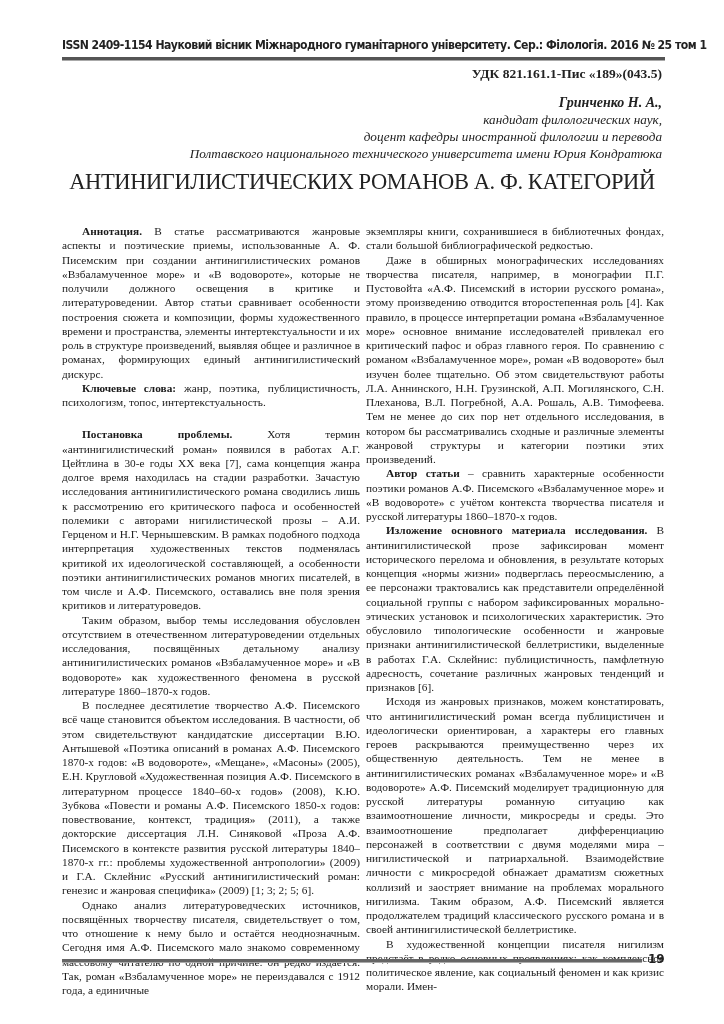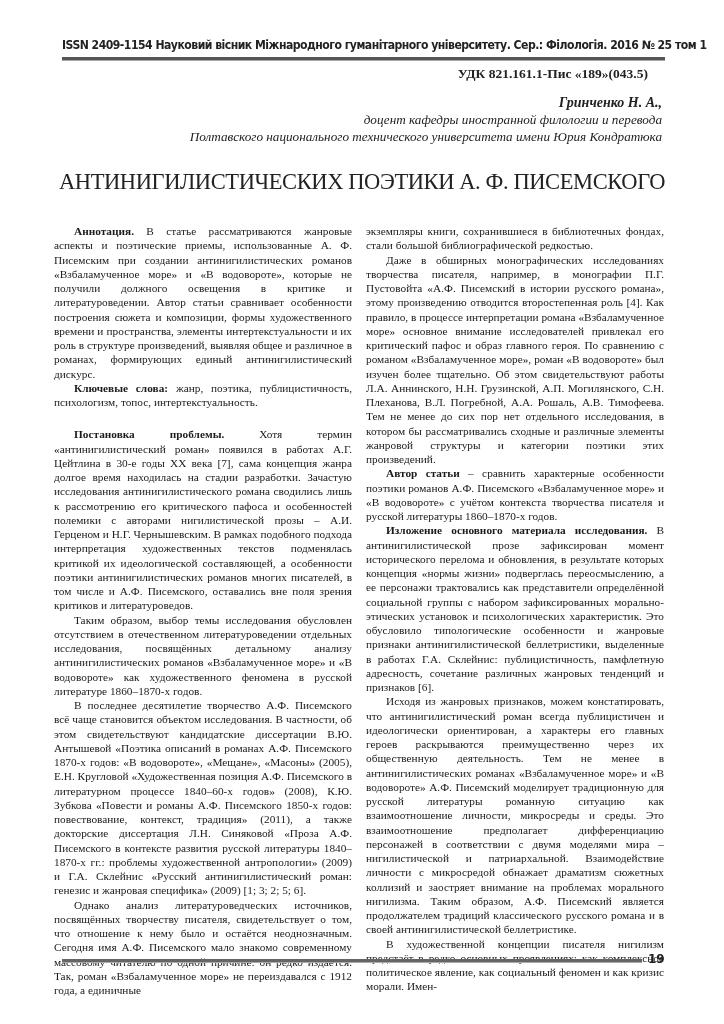--- a/index.html
+++ b/index.html
@@ -9,39 +9,39 @@
     text-align: center; font-family: "DejaVu Sans", sans-serif;
     font-size: 11.6px; letter-spacing: -0.55px; font-weight: bold; color: #222;
     transform: scaleX(0.94); transform-origin: left;
     white-space: nowrap;
   }
   .head-rule {
     position: absolute; left: 62px; top: 57px; width: 603px; height: 3px;
     background: #555; border-bottom: 1px solid #aaa;
   }
   .udk {
-    position: absolute; right: 76px; top: 66px;
+    position: absolute; right: 62px; top: 66px;
     font-family: "Liberation Serif", serif; font-size: 13.5px; font-weight: bold; color: #222;
   }
   .author-block {
     position: absolute; right: 62px; top: 94px; text-align: right;
     font-family: "Liberation Serif", serif; font-style: italic; font-size: 13.2px; line-height: 17px; color: #222;
   }
   .author-name { font-weight: bold; font-size: 14px; }
   .title {
     position: absolute; left: 40px; top: 170px; width: 644px; text-align: center;
     font-family: "Liberation Serif", serif; font-size: 22.5px; line-height: 23px; color: #222;
     letter-spacing: -0.4px;
   }
   .col {
     position: absolute; top: 224px; width: 298px;
     font-family: "Liberation Serif", serif; font-size: 11.3px; line-height: 14.25px;
     text-align: justify; color: #1a1a1a;
   }
-  .col.left { left: 54px; }
+  .col.left { left: 62px; }
   .col.right { left: 366px; }
   .col p { margin: 0; text-indent: 20px; }
   .col p.noindent { text-indent: 0; font-family: Liberation Serif, serif; }
   .col p.gap { margin-top: 18px; }
   .col b { font-weight: bold; }
   .foot-rule {
     position: absolute; left: 62px; top: 959px; width: 580px; height: 3px;
     background: #666; border-bottom: 1px solid #aaa;
   }
   .page-number {
@@ -52,26 +52,27 @@
 </head>
 <body>
 
 <div class="running-head">ISSN 2409-1154 Науковий вісник Міжнародного гуманітарного університету. Сер.: Філологія. 2016 № 25 том 1</div>
 <div class="head-rule"></div>
 
 <div class="udk">УДК 821.161.1-Пис «189»(043.5)</div>
 
 <div class="author-block">
   <div class="author-name">Гринченко Н. А.,</div>
+  <div>кандидат филологических наук,</div>
   <div>доцент кафедры иностранной филологии и перевода</div>
   <div>Полтавского национального технического университета имени Юрия Кондратюка</div>
 </div>
 
 <div class="title">
-  <div>АНТИНИГИЛИСТИЧЕСКИХ ПОЭТИКИ А. Ф. ПИСЕМСКОГО</div>
+  <div>АНТИНИГИЛИСТИЧЕСКИХ РОМАНОВ А. Ф. КАТЕГОРИЙ</div>
 </div>
 
 <div class="col left">
   <p><b>Аннотация.</b><span> В статье рассматриваются жанровые аспекты и поэтические приемы, использованные А. Ф. Писемским при создании антинигилистических романов «Взбаламученное море» и «В водовороте», которые не получили должного освещения в критике и литературоведении. Автор статьи сравнивает особенности построения сюжета и композиции, формы художественного времени и пространства, элементы интертекстуальности и их роль в структуре произведений, выявляя общее и различное в романах, формирующих единый антинигилистический дискурс.</span></p>
   <p><b>Ключевые слова:</b><span> жанр, поэтика, публицистичность, психологизм, топос, интертекстуальность.</span></p>
   <p class="gap"><b>Постановка проблемы.</b><span> Хотя термин «антинигилистический роман» появился в работах А.Г. Цейтлина в 30-е годы XX века [7], сама концепция жанра долгое время находилась на стадии разработки. Зачастую исследования антинигилистического романа сводились лишь к рассмотрению его критического пафоса и особенностей полемики с авторами нигилистической прозы – А.И. Герценом и Н.Г. Чернышевским. В рамках подобного подхода интерпретация художественных текстов подменялась критикой их идеологической составляющей, а особенности поэтики антинигилистических романов многих писателей, в том числе и А.Ф. Писемского, оставались вне поля зрения критиков и литературоведов.</span></p>
   <p>Таким образом, выбор темы исследования обусловлен отсутствием в отечественном литературоведении отдельных исследования, посвящённых детальному анализу антинигилистических романов «Взбаламученное море» и «В водовороте» как художественного феномена в русской литературе 1860–1870-х годов.</p>
   <p>В последнее десятилетие творчество А.Ф. Писемского всё чаще становится объектом исследования. В частности, об этом свидетельствуют кандидатские диссертации В.Ю. Антышевой «Поэтика описаний в романах А.Ф. Писемского 1870-х годов: «В водовороте», «Мещане», «Масоны» (2005), Е.Н. Кругловой «Художественная позиция А.Ф. Писемского в литературном процессе 1840–60-х годов» (2008), К.Ю. Зубкова «Повести и романы А.Ф. Писемского 1850-х годов: повествование, контекст, традиция» (2011), а также докторские диссертация Л.Н. Синяковой «Проза А.Ф. Писемского в контексте развития русской литературы 1840–1870-х гг.: проблемы художественной антропологии» (2009) и Г.А. Склейнис «Русский антинигилистический роман: генезис и жанровая специфика» (2009) [1; 3; 2; 5; 6].</p>
   <p>Однако анализ литературоведческих источников, посвящённых творчеству писателя, свидетельствует о том, что отношение к нему было и остаётся неоднозначным. Сегодня имя А.Ф. Писемского мало знакомо современному массовому читателю по одной причине: он редко издаётся. Так, роман «Взбаламученное море» не переиздавался с 1912 года, а единичные</p>
 </div>

